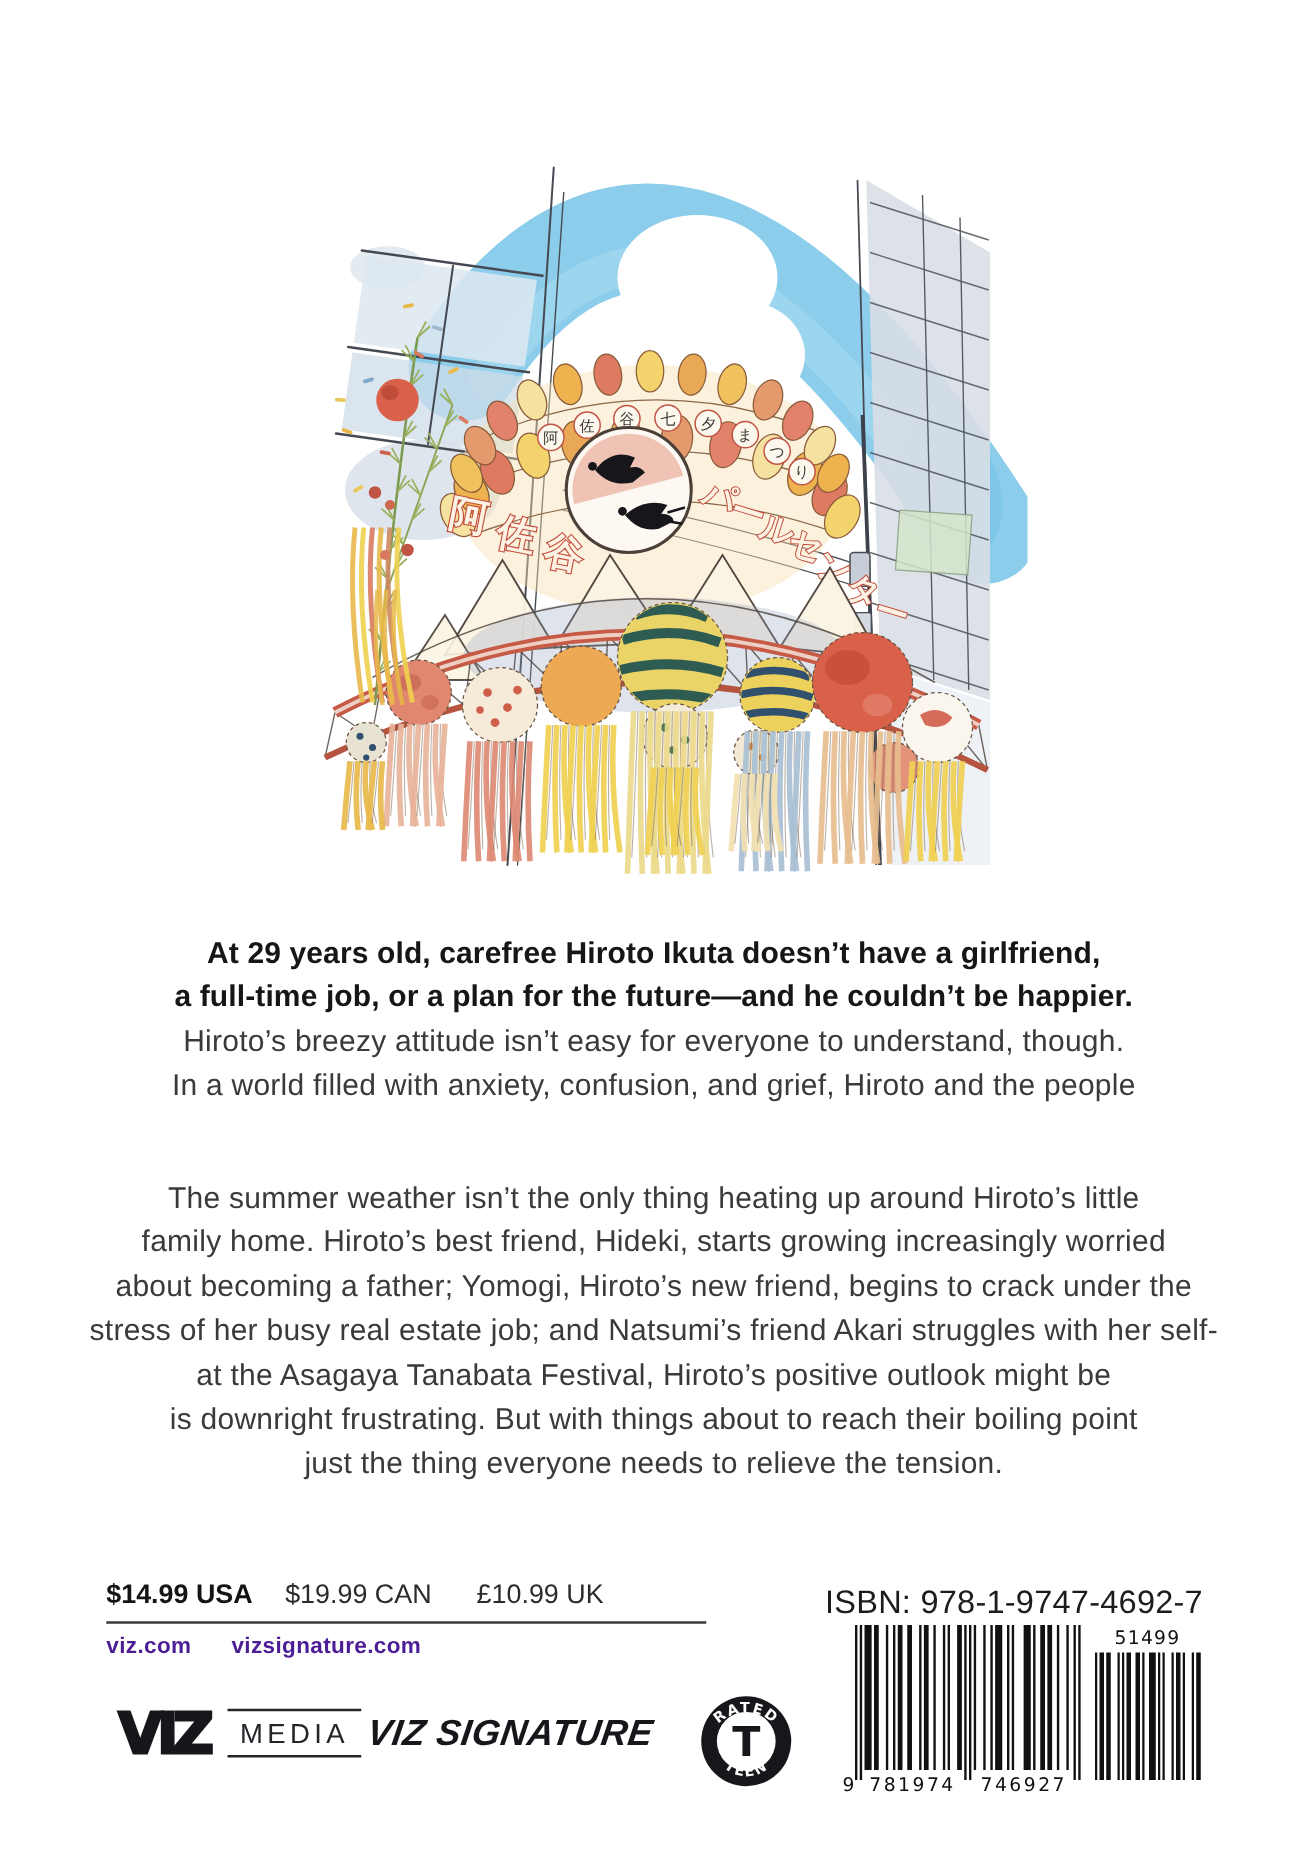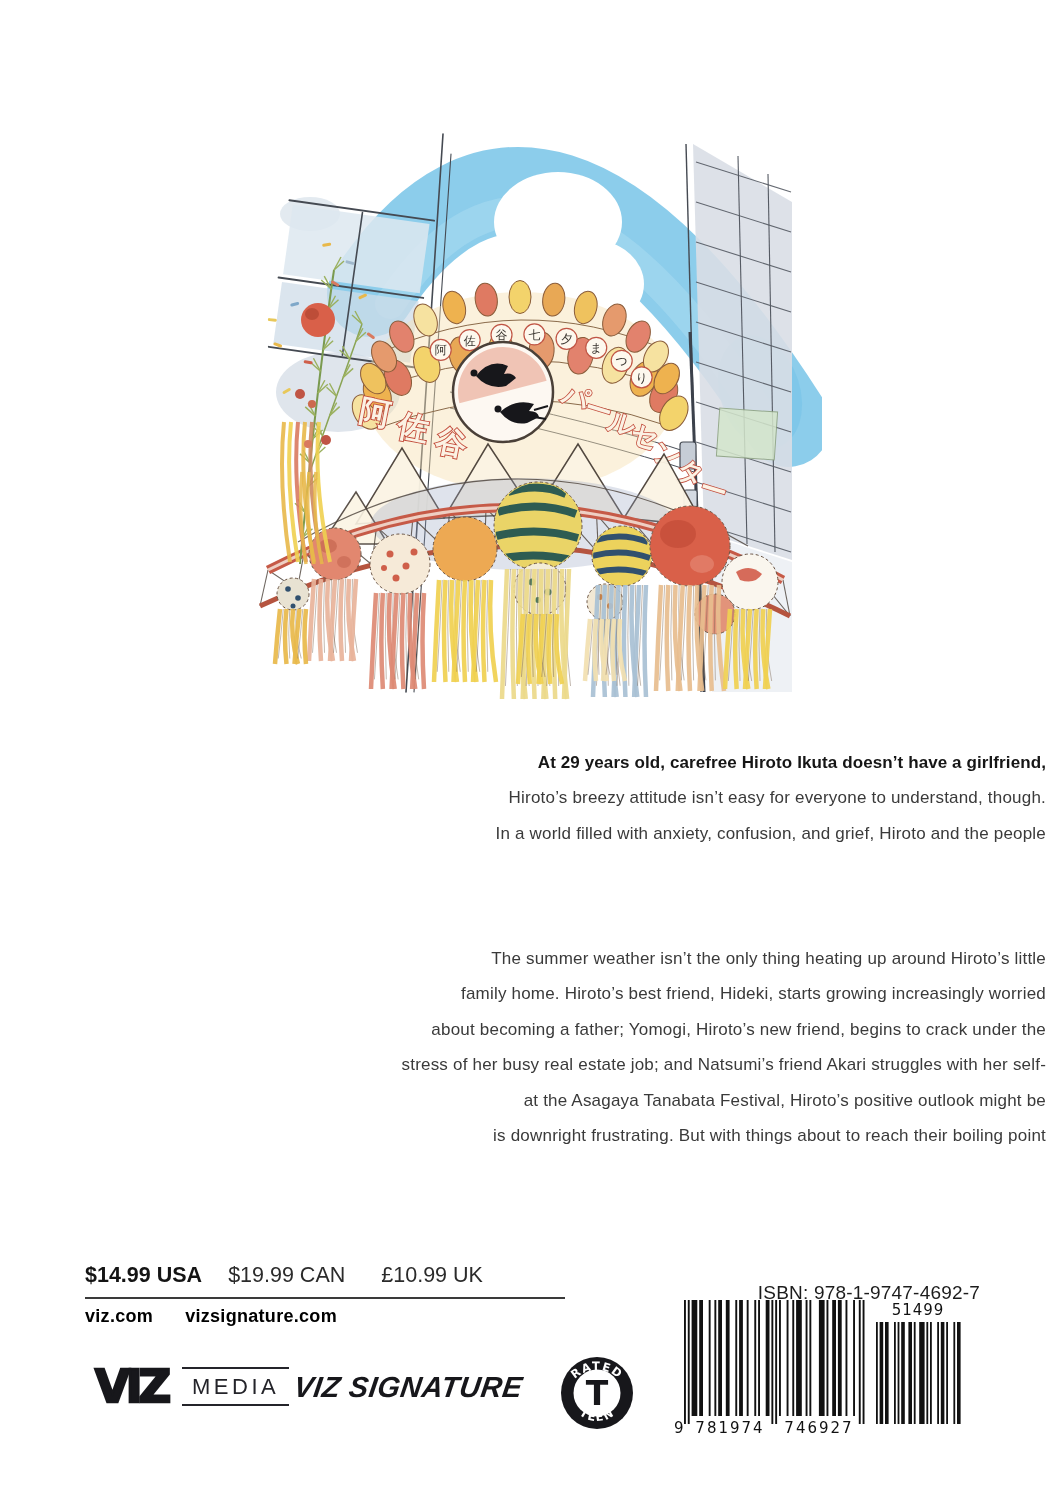--- a/index.html
+++ b/index.html
@@ -1,43 +1,43 @@
 <!DOCTYPE html>
 <html><head>
 <meta charset="utf-8">
 <style>
   html,body{margin:0;padding:0;background:#ffffff;}
   body{width:1050px;height:1500px;position:relative;overflow:hidden;
        font-family:"Liberation Sans", sans-serif;color:#222;}
   .abs{position:absolute;}
 
   
-  .synopsis{left:0;right:4px;text-align:right;font-size:17px;line-height:35.4px;
+  .synopsis{left:0;right:4px;text-align:center;font-size:24px;line-height:35.4px;
             color:#3a3a3a;letter-spacing:.2px;}
   .synopsis .hook{font-weight:bold;color:#161616;letter-spacing:.1px;}
 
   
   .price-row{left:85px;top:1263px;font-size:21.5px;color:#2b2b2b;white-space:nowrap;}
   .price-row .usa{font-weight:bold;color:#141414;margin-right:26px;margin-top:35px;}
   .price-row .mid{margin-right:36px;}
   .rule{left:85px;top:1297px;width:480px;height:0;border-top:2px solid #3a3a3a;}
-  .sites-row{left:85px;top:1306px;font-size:18px;font-weight:bold;color:#000000;
+  .sites-row{left:85px;top:1306px;font-size:18px;font-weight:bold;color:#4c1d95;
              letter-spacing:.3px;white-space:nowrap;}
   .sites-row .s1{margin-right:32px;}
 
   
   .viz-logo{left:84px;top:1360px;}
   .media-box{left:182px;top:1367px;border-top:2.5px solid #24242a;border-bottom:2.5px solid #24242a;
              padding:5px 10px 4px 10px;font-size:22px;letter-spacing:3.5px;color:#24242a;text-align:right;}
   .viz-sig{left:294px;top:1371px;font-size:29px;font-weight:bold;font-style:italic;
            transform:skewX(-8deg);letter-spacing:.5px;color:#17171b;white-space:nowrap;}
 
   
-  .isbn-label{left:660px;top:1266px;width:320px;text-align:right;font-size:19px;
-              color:#1c1c1c;letter-spacing:.2px;margin-top:16px;}
+  .isbn-label{left:660px;top:1266px;width:320px;text-align:left;font-size:26px;
+              color:#1c1c1c;letter-spacing:.2px;}
 </style>
 </head>
 <body>
 
 <svg class="abs" style="left:238px;top:92px;" width="584" height="614" viewBox="0 0 584 614">
   <defs>
     <clipPath id="clip-melon">
         <circle cx="300" cy="434" r="43"></circle>
       </clipPath>
     <clipPath id="clip-bee">
@@ -492,31 +492,33 @@
         <rect x="108" y="168" width="9" height="3" rx="1.5" fill="#9fb8cc" transform="rotate(15 108 168)"></rect>
         <rect x="84" y="152" width="9" height="3" rx="1.5" fill="#e8b84a" transform="rotate(-10 84 152)"></rect>
         <rect x="130" y="240" width="9" height="3" rx="1.5" fill="#d97a5f" transform="rotate(35 130 240)"></rect>
         <rect x="30" y="226" width="9" height="3" rx="1.5" fill="#e8c85a" transform="rotate(5 30 226)"></rect>
       </g>
   </g>
 </svg>
 
 <div class="abs synopsis" style="top:745px;">
   <div class="hook">At 29 years old, carefree Hiroto Ikuta doesn’t have a girlfriend,</div>
+  <div class="hook">a full-time job, or a plan for the future—and he couldn’t be happier.</div>
   <div>Hiroto’s breezy attitude isn’t easy for everyone to understand, though.</div>
   <div>In a world filled with anxiety, confusion, and grief, Hiroto and the people</div>
 </div>
 
 <div class="abs synopsis" style="top:941px;">
   <div>The summer weather isn’t the only thing heating up around Hiroto’s little</div>
   <div>family home. Hiroto’s best friend, Hideki, starts growing increasingly worried</div>
   <div>about becoming a father; Yomogi, Hiroto’s new friend, begins to crack under the</div>
   <div>stress of her busy real estate job; and Natsumi’s friend Akari struggles with her self-</div>
   <div>at the Asagaya Tanabata Festival, Hiroto’s positive outlook might be</div>
   <div>is downright frustrating. But with things about to reach their boiling point</div>
+  <div>just the thing everyone needs to relieve the tension.</div>
 </div>
 
 <div class="abs price-row">
   <span class="usa">$14.99 USA</span><span class="mid">$19.99 CAN</span><span>£10.99 UK</span>
 </div>
 <div class="abs rule"></div>
 <div class="abs sites-row">
   <span class="s1">viz.com</span><span>vizsignature.com</span>
 </div>
 

